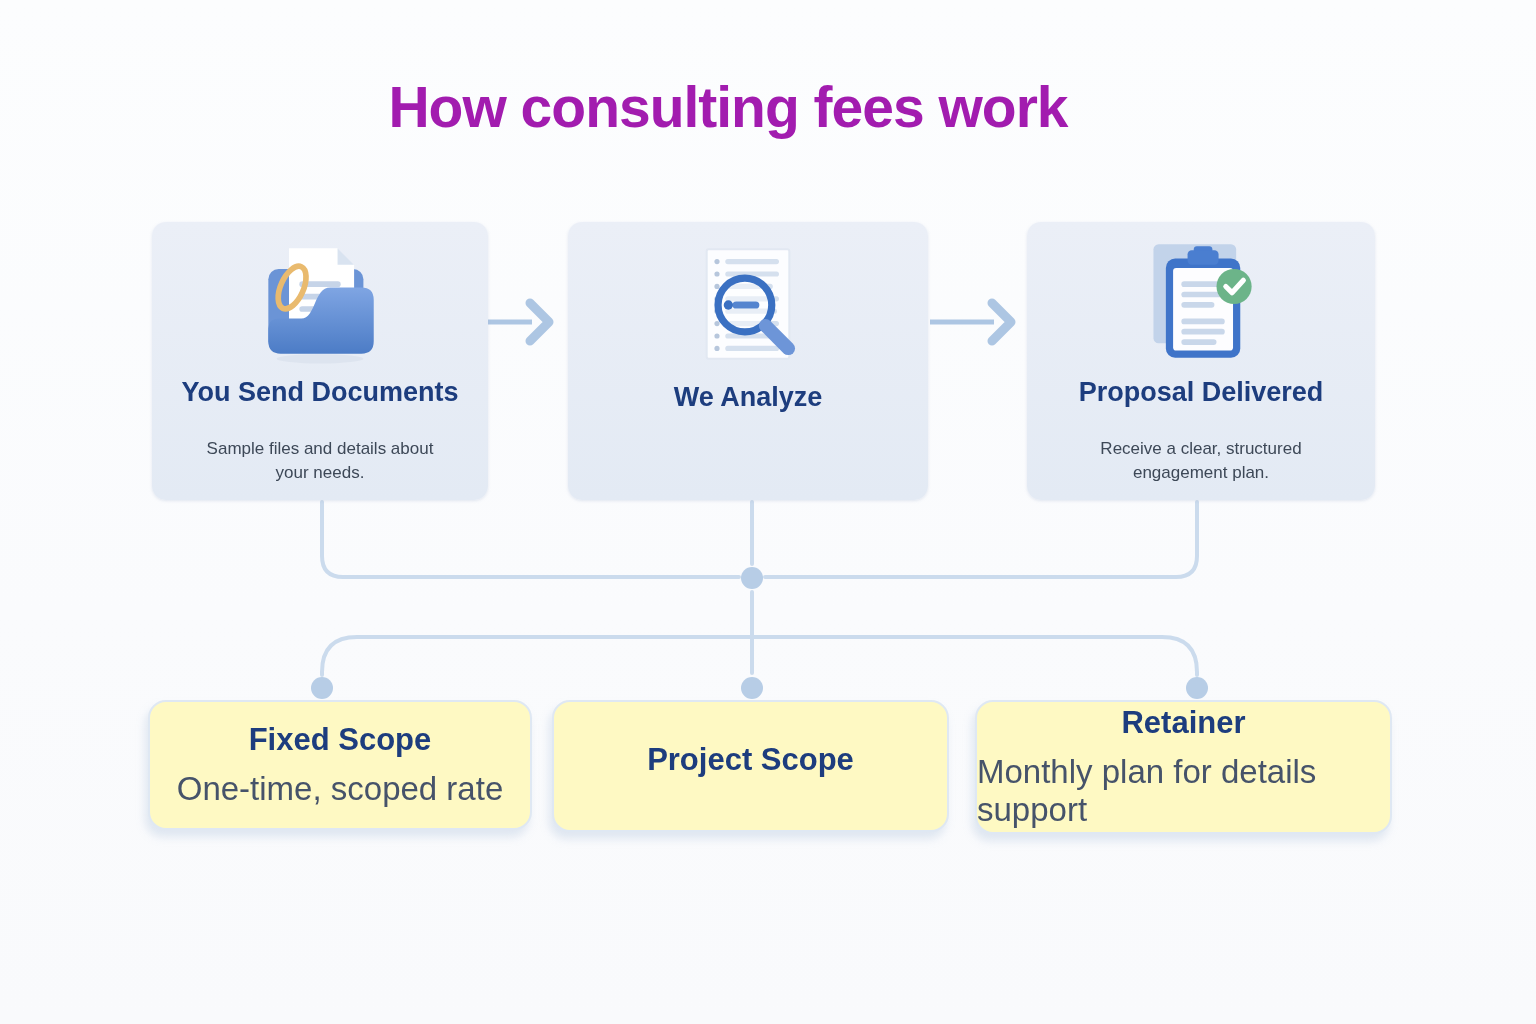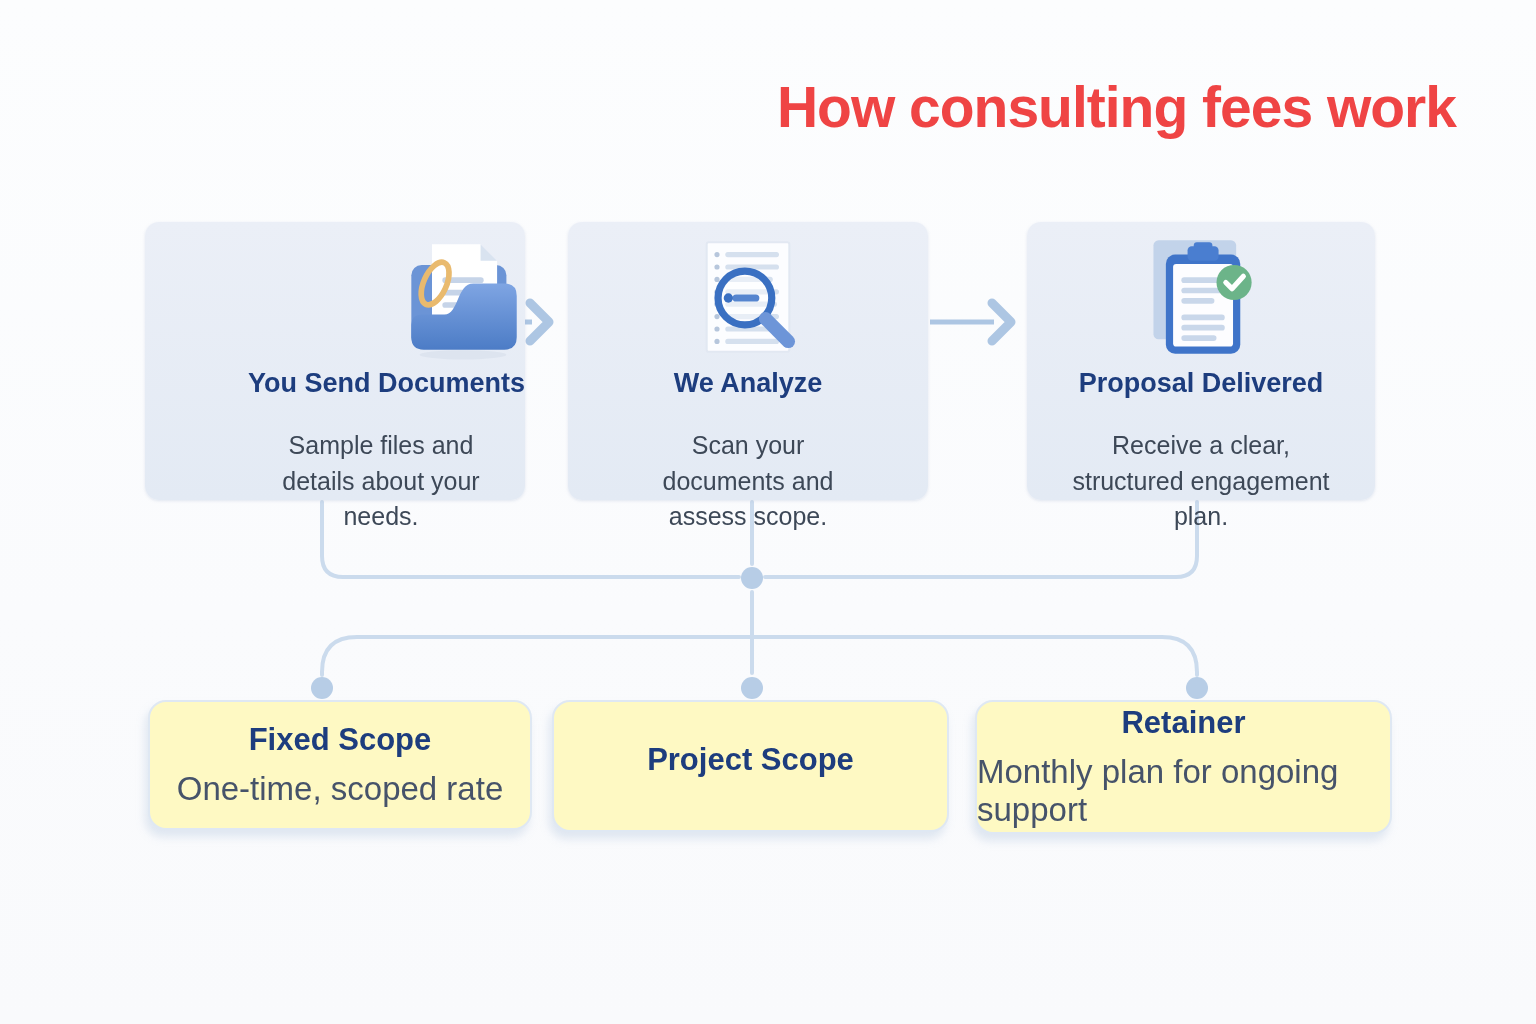--- a/index.html
+++ b/index.html
@@ -3,36 +3,36 @@
 <meta charset="utf-8">
 <style>
   html,body{margin:0;padding:0;}
   body{
     width:1536px;height:1024px;position:relative;overflow:hidden;
     background:linear-gradient(180deg,#fcfdfe 0%,#fafbfd 60%,#f9fafc 100%);
     font-family:"Liberation Sans", sans-serif;
   }
   .page-title{
     position:absolute;left:0;top:74px;width:1456px;margin:0;
-    text-align:right;font-size:57px;font-weight:bold;color:#ef4444;
+    text-align:center;font-size:57px;font-weight:bold;color:#a21caf;
     letter-spacing:-1px;
   }
   
   .step-card{
     position:absolute;top:222px;height:278px;border-radius:14px;
     background:linear-gradient(180deg,#ebeff7 0%,#e3eaf4 100%);
     box-shadow:0 1px 3px rgba(150,168,198,.25);
     display:flex;flex-direction:column;align-items:center;
   }
-  #step1{left:145px;width:380px;align-items:flex-end;}
+  #step1{left:152px;width:336px;}
   #step2{left:568px;width:360px;}
   #step3{left:1027px;width:348px;}
   .icon-wrap{height:138px;margin-top:14px;display:flex;align-items:center;justify-content:center;}
   .step-title{font-size:27px;font-weight:bold;color:#1d3d7e;margin:8px 0 14px;}
-  .step-desc{font-size:25px;color:#3d4857;text-align:center;line-height:1.42;margin:15px;}
+  .step-desc{font-size:17px;color:#3d4857;text-align:center;line-height:1.42;margin:15px;}
   #step1 .step-desc{max-width:258px;}
   #step2 .step-desc{max-width:230px;}
   #step3 .step-desc{max-width:292px;}
   
   .option-card{
     position:absolute;top:700px;border-radius:18px;
     background:#fef9c3;border:2px solid #dfe8f3;
     box-shadow:-3px 7px 9px rgba(176,196,222,.35);
     display:flex;flex-direction:column;align-items:center;justify-content:center;
   }
@@ -119,21 +119,20 @@
         <rect x="38" y="99.5" width="52" height="5" rx="2.5"></rect>
       </g>
       <circle cx="57" cy="60" r="26" fill="#ffffff" fill-opacity="0.45"></circle>
       <rect x="45" y="56.5" width="26" height="7" rx="3.5" fill="#5585cf"></rect>
       <circle cx="41" cy="60" r="4.5" fill="#3a70c2"></circle>
       <circle cx="57" cy="60" r="26" fill="none" stroke="#3a70c2" stroke-width="7"></circle>
       <line x1="77" y1="80" x2="99" y2="102" stroke="#6d95d8" stroke-width="13" stroke-linecap="round"></line>
     </svg>
   </div>
   <div class="step-title">We Analyze</div>
-  <p class="step-desc">Scan your documents and assess scope.</p>
 </div>
 
 <div class="step-card" id="step3">
   <div class="icon-wrap">
     <svg viewBox="0 0 120 120" width="124" height="124">
       <rect x="14" y="4" width="80" height="96" rx="5" fill="#c2d3ea"></rect>
       <rect x="26" y="18" width="72" height="96" rx="9" fill="#3f74c9"></rect>
       <rect x="33" y="27" width="58" height="80" rx="3" fill="#fdfdff"></rect>
       <rect x="53" y="6" width="18" height="10" rx="3" fill="#4a7ed0"></rect>
       <rect x="47" y="10" width="30" height="14" rx="4" fill="#4a7ed0"></rect>
@@ -157,14 +156,14 @@
   <div class="option-title">Fixed Scope</div>
   <p class="option-desc">One-time, scoped rate</p>
 </div>
 
 <div class="option-card" id="opt2">
   <div class="option-title">Project Scope</div>
 </div>
 
 <div class="option-card" id="opt3">
   <div class="option-title">Retainer</div>
-  <p class="option-desc">Monthly plan for ongoing support</p>
+  <p class="option-desc">Monthly plan for details support</p>
 </div>
 
 </body></html>

